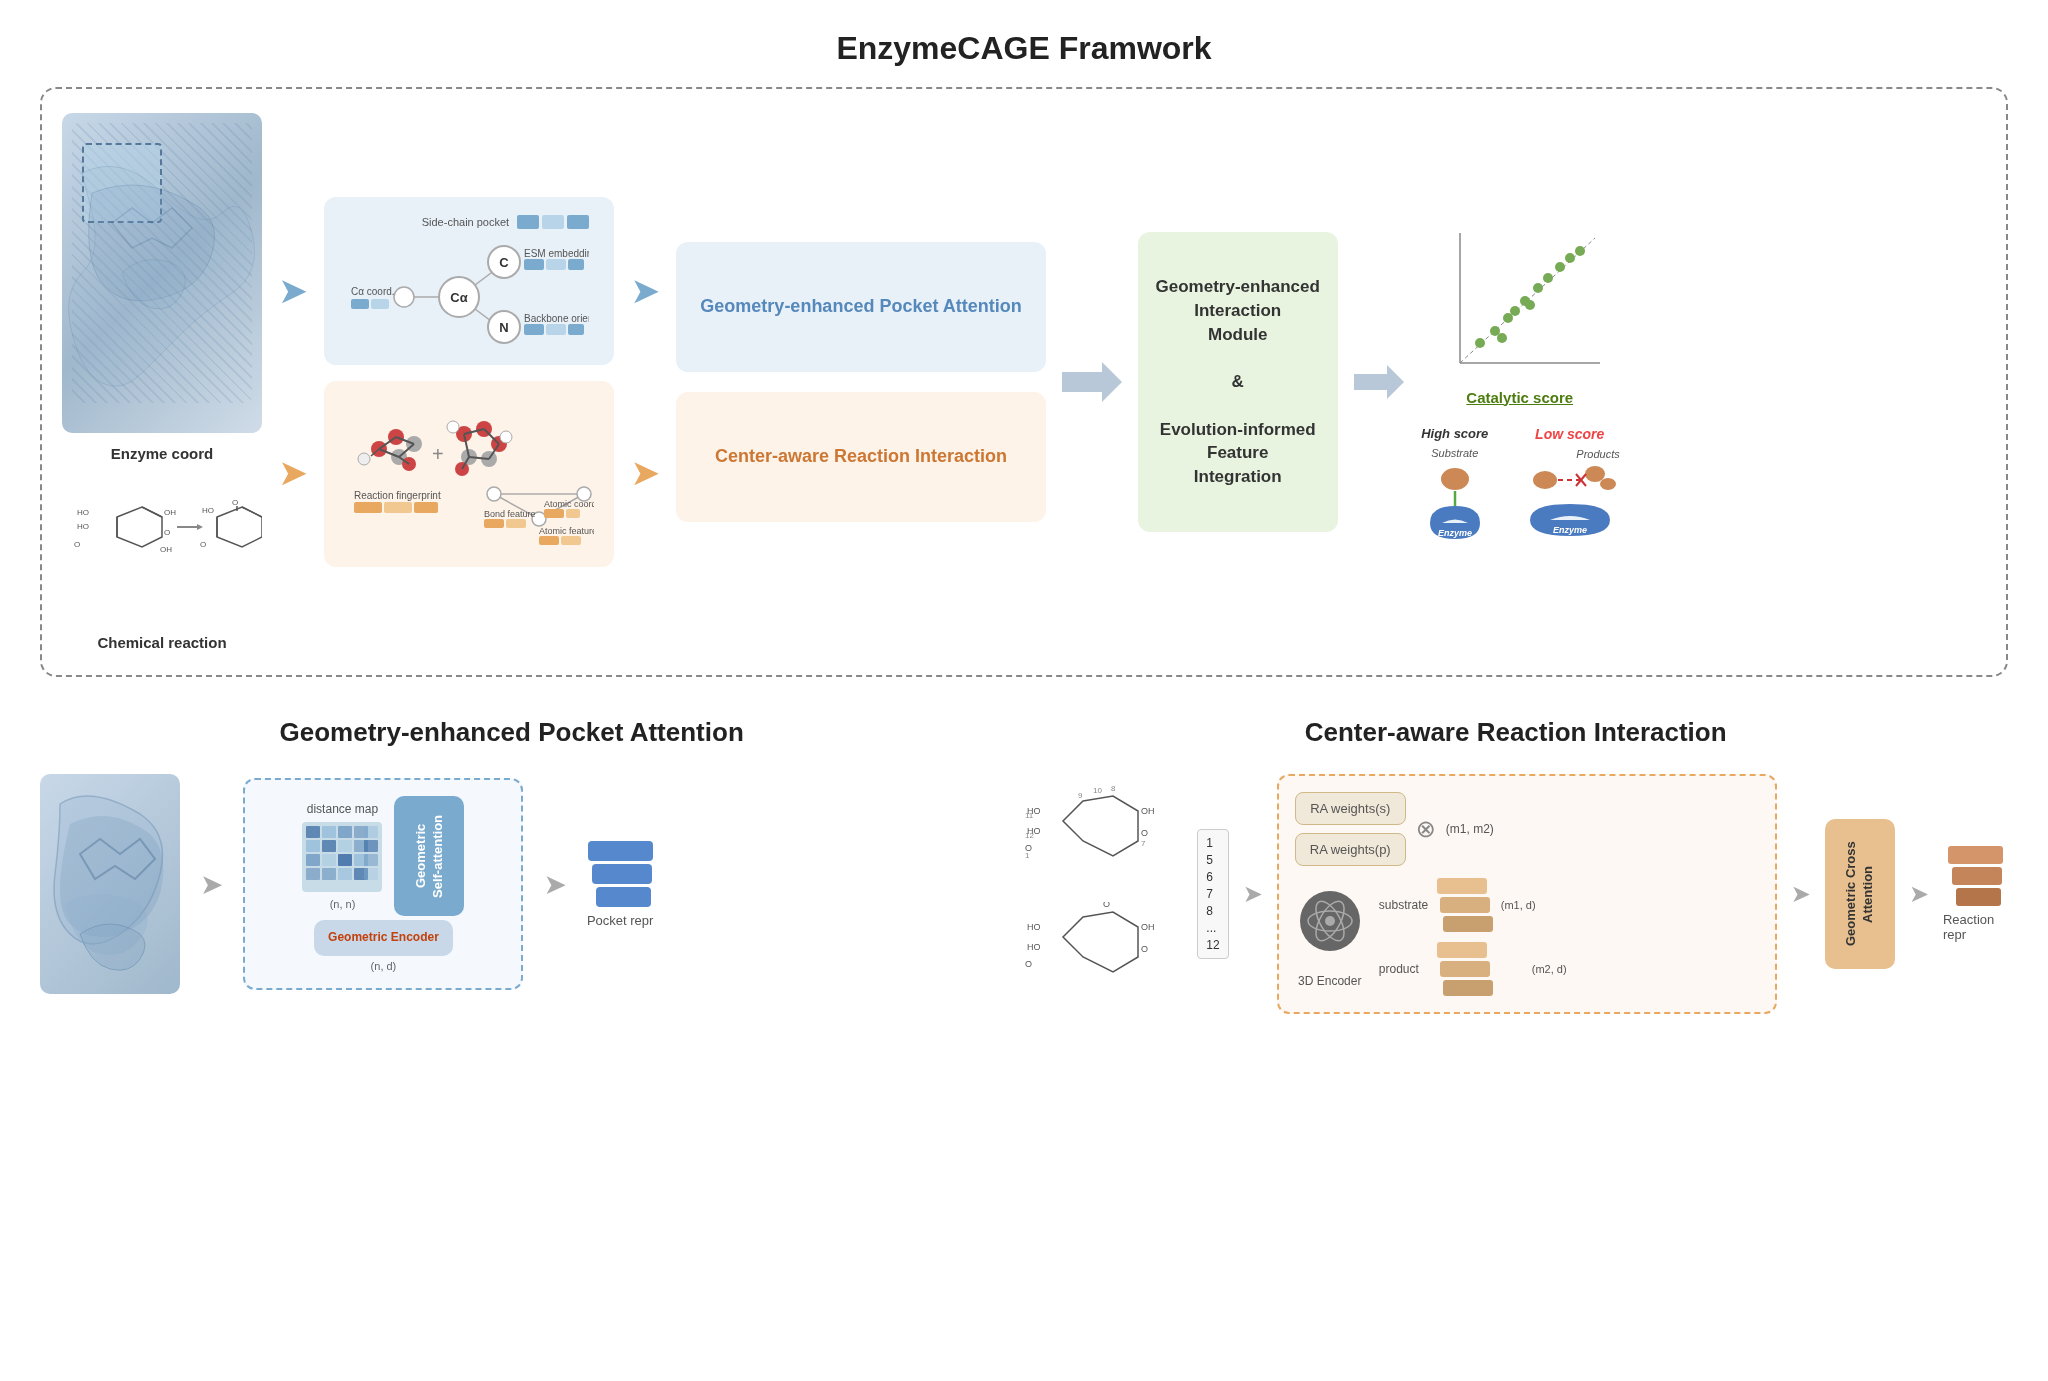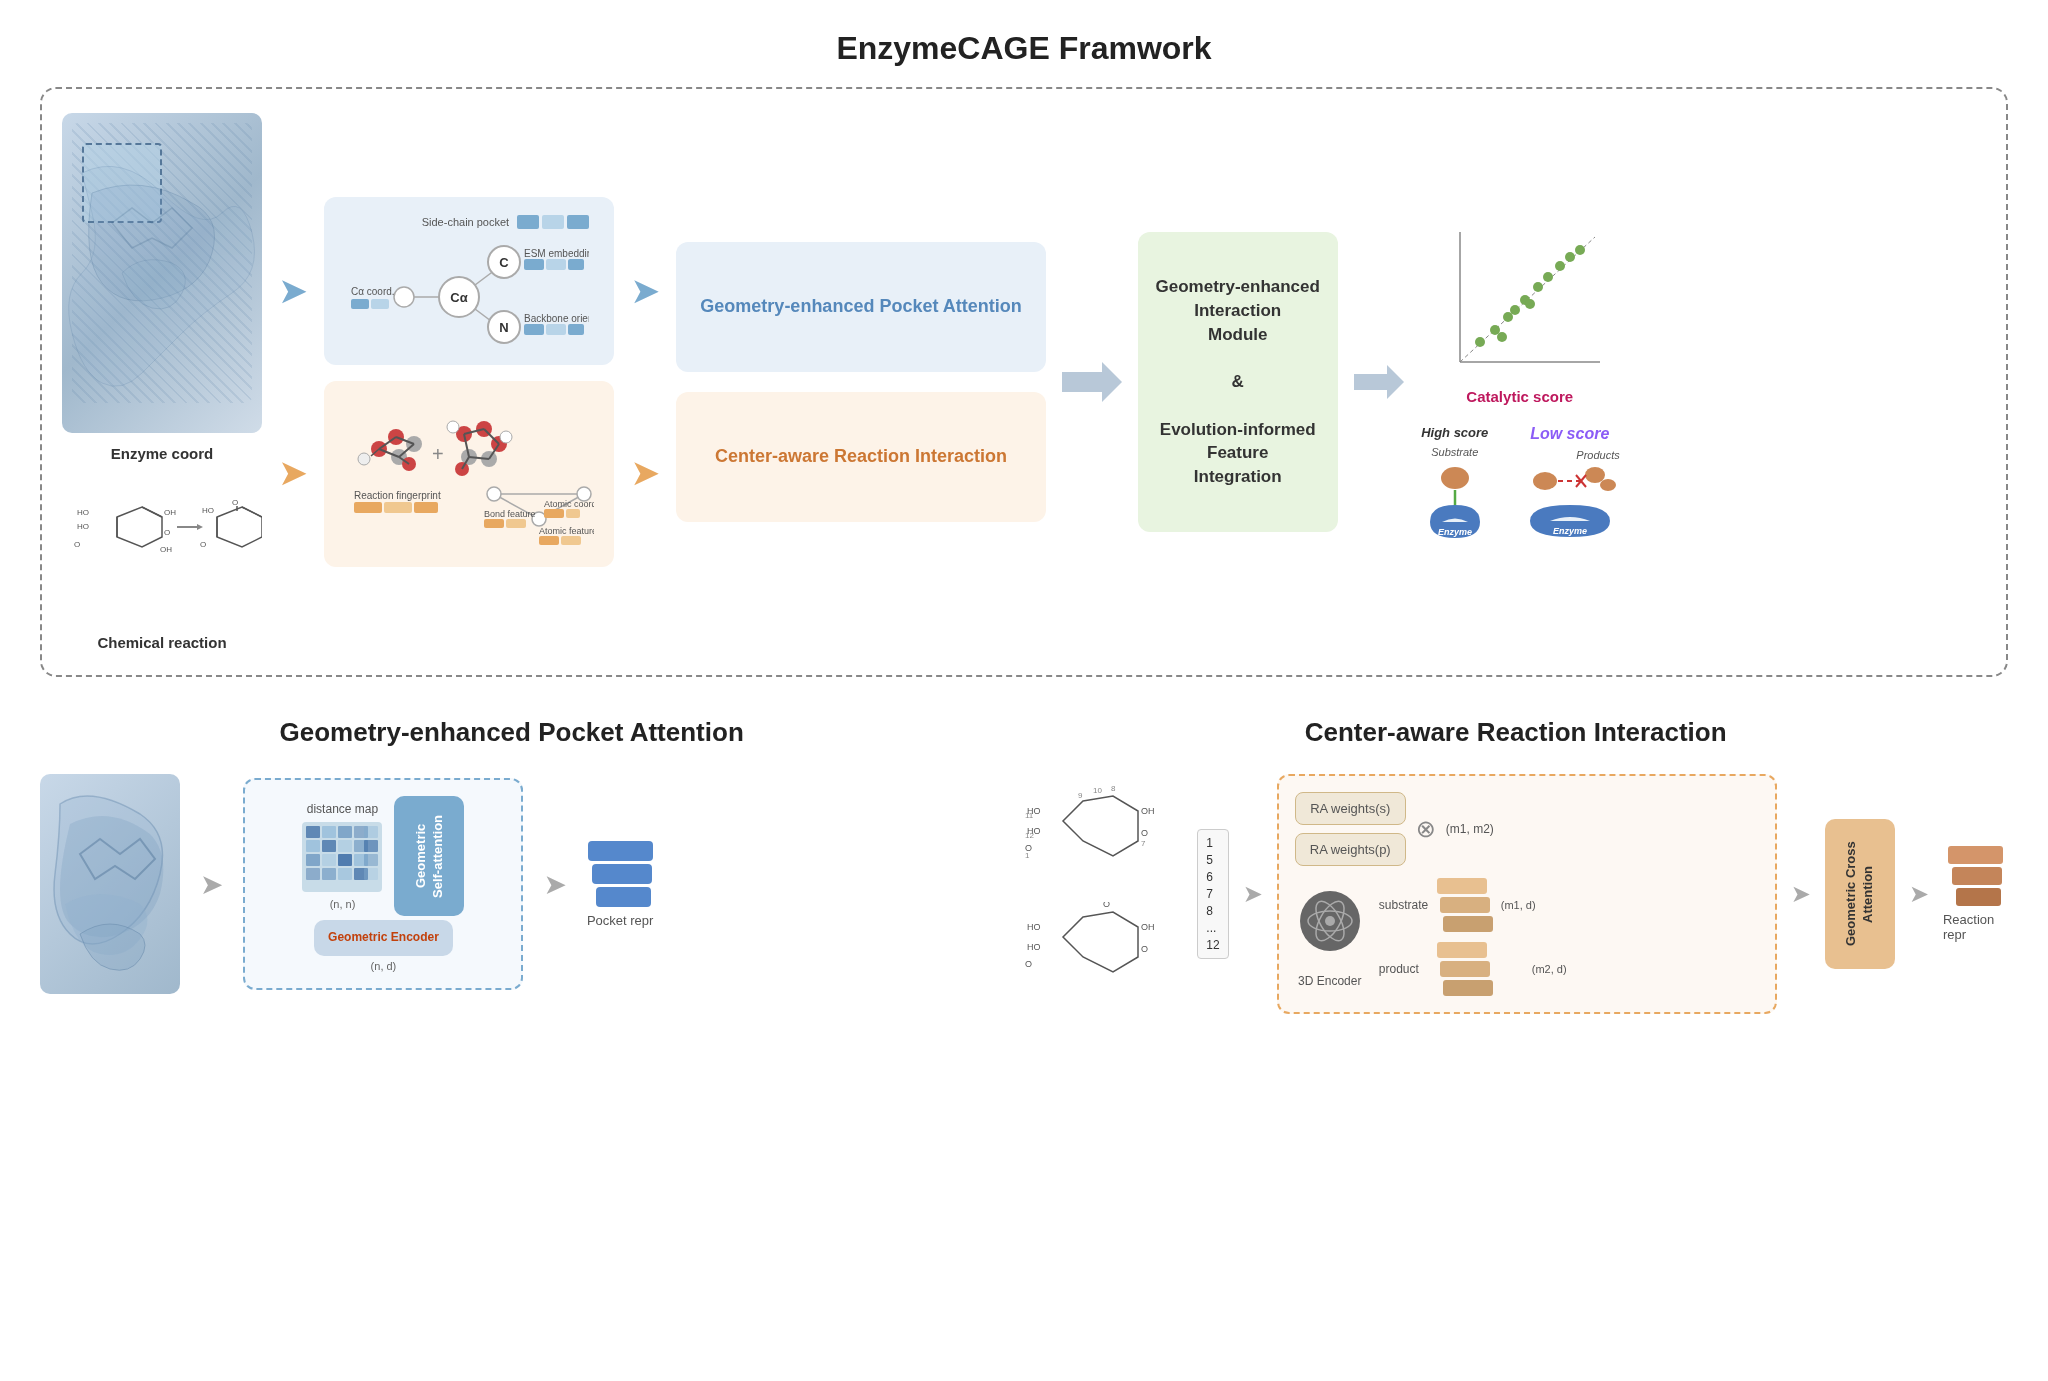--- a/index.html
+++ b/index.html
@@ -565,21 +565,21 @@
           <circle cx="85" cy="88" r="5" fill="#77aa55"></circle>
           <circle cx="95" cy="78" r="5" fill="#77aa55"></circle>
           <circle cx="108" cy="65" r="5" fill="#77aa55"></circle>
           <circle cx="118" cy="55" r="5" fill="#77aa55"></circle>
           <circle cx="130" cy="44" r="5" fill="#77aa55"></circle>
           <circle cx="140" cy="35" r="5" fill="#77aa55"></circle>
           <circle cx="150" cy="28" r="5" fill="#77aa55"></circle>
           <circle cx="72" cy="115" r="5" fill="#77aa55"></circle>
           <circle cx="100" cy="82" r="5" fill="#77aa55"></circle>
         </svg>
-        <div style="font-size:15px; font-weight:bold; color:#be185d;">Catalytic score</div>
+        <div style="font-size:15px; font-weight:bold; color:#4d7c0f;text-decoration:underline;">Catalytic score</div>
       </div>
 
       <div style="display:flex; gap:30px; align-items:flex-start;font-style:italic;">
 
         <div style="display:flex; flex-direction:column; align-items:center; gap:6px;">
           <div style="font-size:13px; font-weight:bold; color:#333;">High score</div>
 
           <div style="display:flex; flex-direction:column; align-items:center; gap:2px;">
             <div style="font-size:11px; color:#555;">Substrate</div>
 
@@ -592,21 +592,21 @@
 
               <path d="M10,62 Q10,45 35,45 Q60,45 60,62 Q60,78 35,78 Q10,78 10,62Z" fill="#4a7abf"></path>
 
               <path d="M22,62 Q35,55 48,62" fill="#e8f0f8"></path>
               <text x="35" y="75" text-anchor="middle" font-size="9" fill="white" font-weight="bold">Enzyme</text>
             </svg>
           </div>
         </div>
 
         <div style="display:flex; flex-direction:column; align-items:center; gap:6px;">
-          <div style="font-size:16px; font-weight:bold; color:#8b5cf6;">Low score</div>
+          <div style="font-size:14px; font-weight:bold; color:#ef4444;">Low score</div>
           <div style="display:flex; flex-direction:column; align-items:flex-end; gap:2px;">
             <div style="font-size:11px; color:#555; text-align:right;">Products</div>
             <svg width="100" height="80" viewBox="0 0 100 80">
 
               <ellipse cx="75" cy="12" rx="10" ry="8" fill="#cc8855"></ellipse>
               <ellipse cx="88" cy="22" rx="8" ry="6" fill="#cc8855"></ellipse>
 
               <ellipse cx="25" cy="18" rx="12" ry="9" fill="#cc8855"></ellipse>
 
               <line x1="38" y1="18" x2="62" y2="18" stroke="#cc3333" stroke-width="2" stroke-dasharray="5,4"></line>

